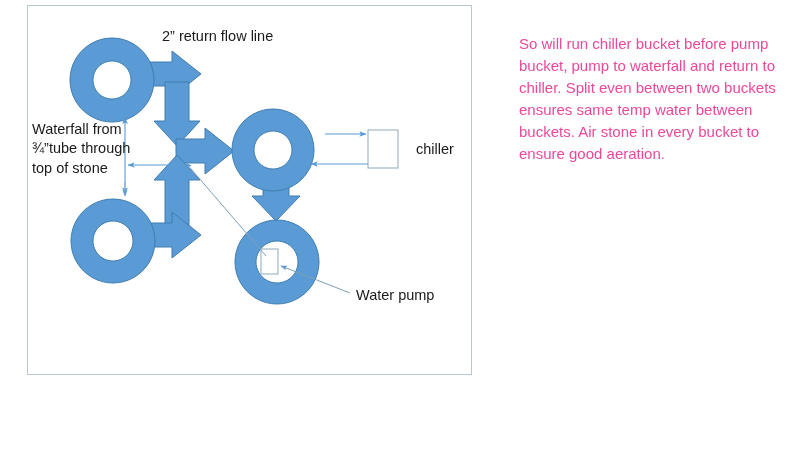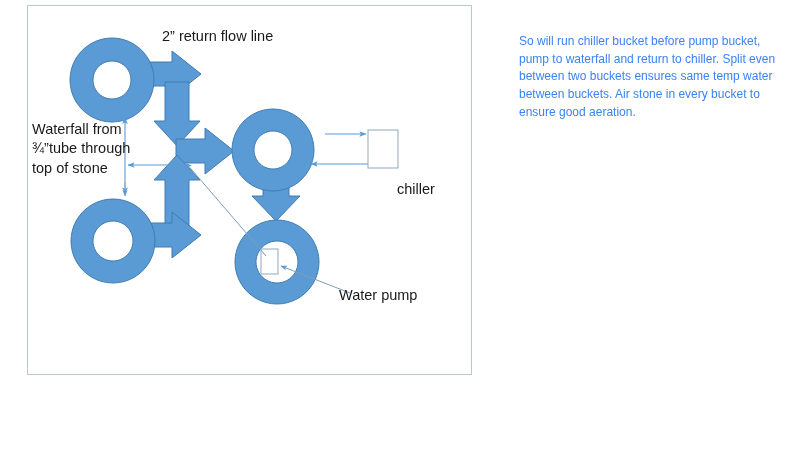--- a/index.html
+++ b/index.html
@@ -60,39 +60,38 @@
   }
   .lbl-waterfall {
     left: 32px;
     top: 120px;
     font-size: 14.5px;
     width: 105px;
     white-space: normal;
     line-height: 1.33;
   }
   .lbl-chiller {
-    left: 397px;
+    left: 416px;
     top: 140px;
     font-size: 14.5px;
-    margin-top: 40px;
   }
   .lbl-waterpump {
-    left: 339px;
+    left: 356px;
     top: 286px;
     font-size: 14.5px;
   }
 
   .note {
     position: absolute;
     left: 519px;
     top: 33px;
     width: 258px;
-    font-size: 12px;
+    font-size: 15px;
     line-height: 1.47;
-    color: #3b82f6;
+    color: #ec4899;
     font-family: "Liberation Sans", sans-serif;
   }
 </style>
 </head>
 <body>
 
 <div id="canvas">
 
   <div class="diagram-frame"></div>
 

